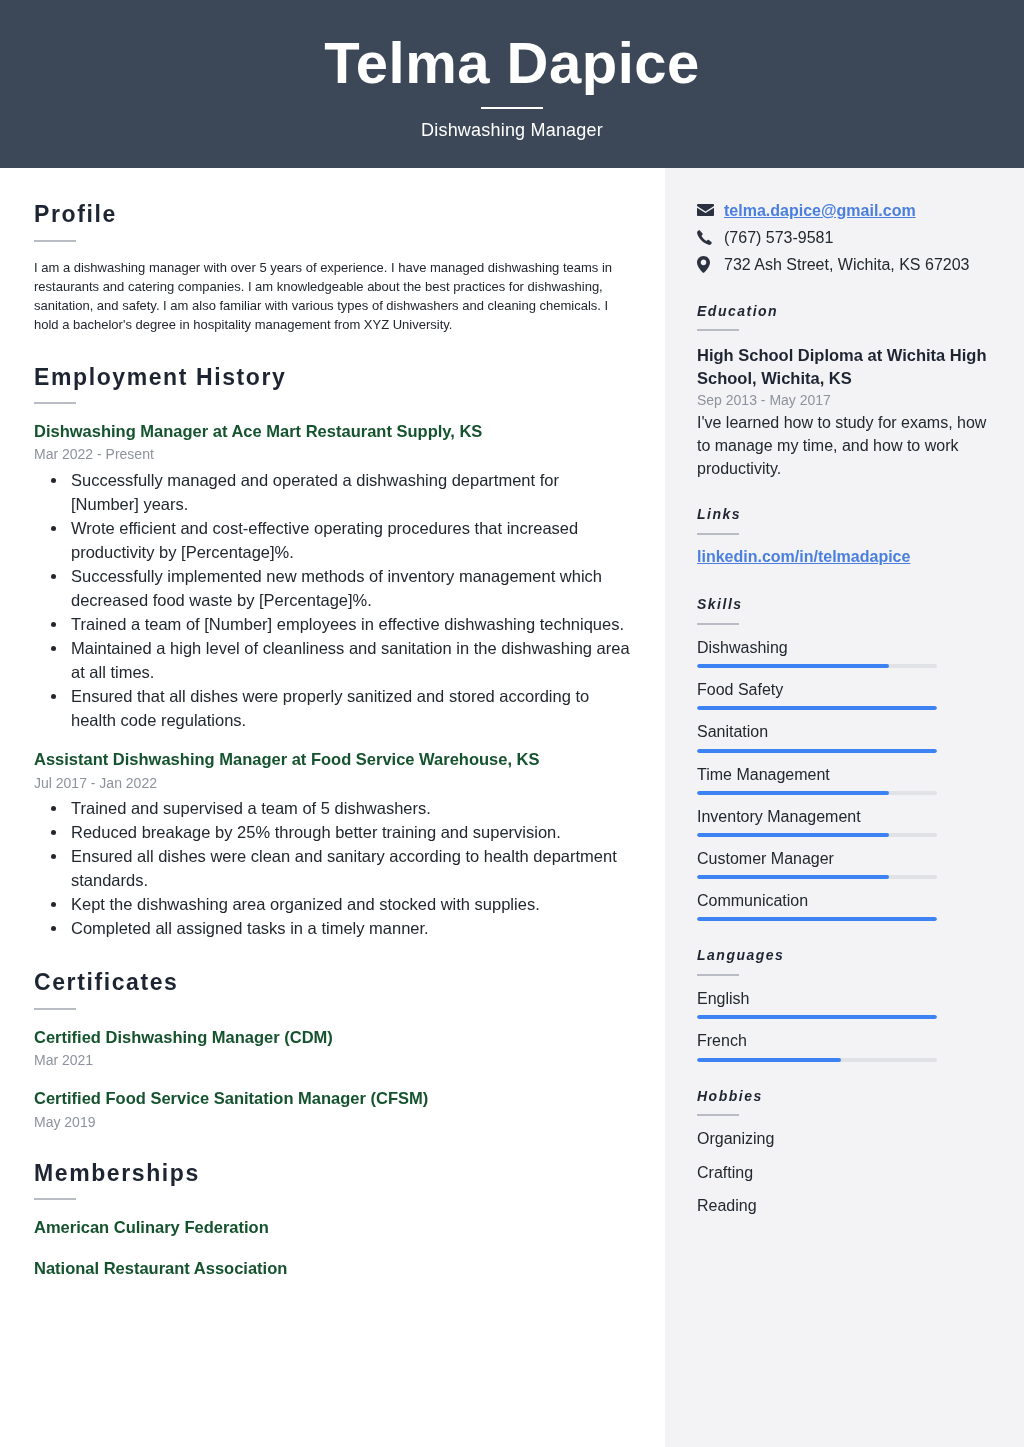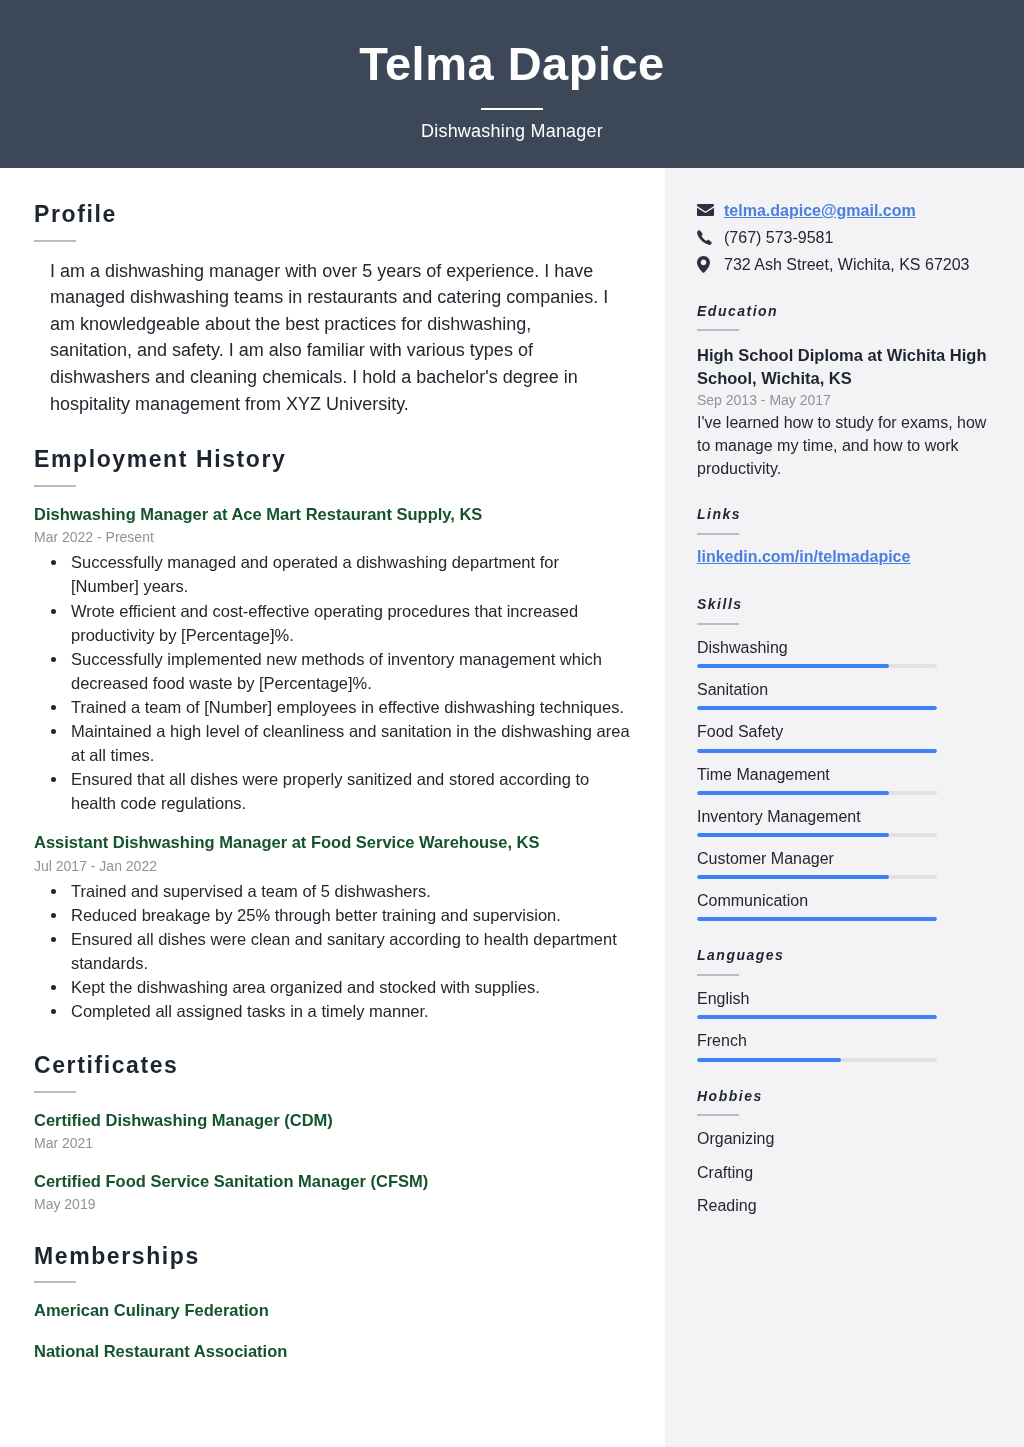--- a/index.html
+++ b/index.html
@@ -20,26 +20,26 @@
   .header {
     height: 168px;
     background: #3c4758;
     display: flex;
     flex-direction: column;
     align-items: center;
     justify-content: center;
     padding-top: 6px;
   }
   .name {
-    font-size: 47px;
+    font-size: 58px;
     font-weight: 700;
     color: #ffffff;
     letter-spacing: 0.5px;
     line-height: 1.05;
-    margin: 7px;
+    margin: 0;
   }
   .name-divider {
     width: 62px;
     height: 2px;
     background: #ffffff;
     margin: 13px 0 11px 0;
   }
   .job-title {
     font-size: 18px;
     color: #ffffff;
@@ -81,24 +81,24 @@
     margin: 11px 0 16px 0;
   }
   .sec-title.side { font-size: 14px; letter-spacing: 1.5px; font-style: italic; }
   .sec-rule.side { margin: 10px 0 13px 0; }
 
   .section { margin-bottom: 29px; }
   .section.tight { margin-bottom: 26px; }
 
   
   .para {
-    font-size: 18px;
+    font-size: 13px;
     line-height: 1.48;
     color: #22282f;
-    margin: 16px;
+    margin: 0;
   }
   .entry { margin-bottom: 16px; }
   .entry-title {
     font-size: 16.5px;
     font-weight: 700;
     color: #14532d;
     line-height: 1.35;
     margin: 0;
   }
   .entry-date {
@@ -331,27 +331,27 @@
         <h2 class="sec-title side">Skills</h2>
         <div class="sec-rule side"></div>
 
         <div class="bar-item">
           <div class="bar-label">Dishwashing</div>
           <div class="bar-track">
             <div class="bar-fill" style="width: 80%; background: rgb(61, 130, 242);"></div>
           </div>
         </div>
         <div class="bar-item">
+          <div class="bar-label">Food Safety</div>
+          <div class="bar-track">
+            <div class="bar-fill" style="width: 100%; background: rgb(61, 130, 242);"></div>
+          </div>
+        </div>
+        <div class="bar-item">
           <div class="bar-label">Sanitation</div>
-          <div class="bar-track">
-            <div class="bar-fill" style="width: 100%; background: rgb(61, 130, 242);"></div>
-          </div>
-        </div>
-        <div class="bar-item">
-          <div class="bar-label">Food Safety</div>
           <div class="bar-track">
             <div class="bar-fill" style="width: 100%; background: rgb(61, 130, 242);"></div>
           </div>
         </div>
         <div class="bar-item">
           <div class="bar-label">Time Management</div>
           <div class="bar-track">
             <div class="bar-fill" style="width: 80%; background: rgb(61, 130, 242);"></div>
           </div>
         </div>

